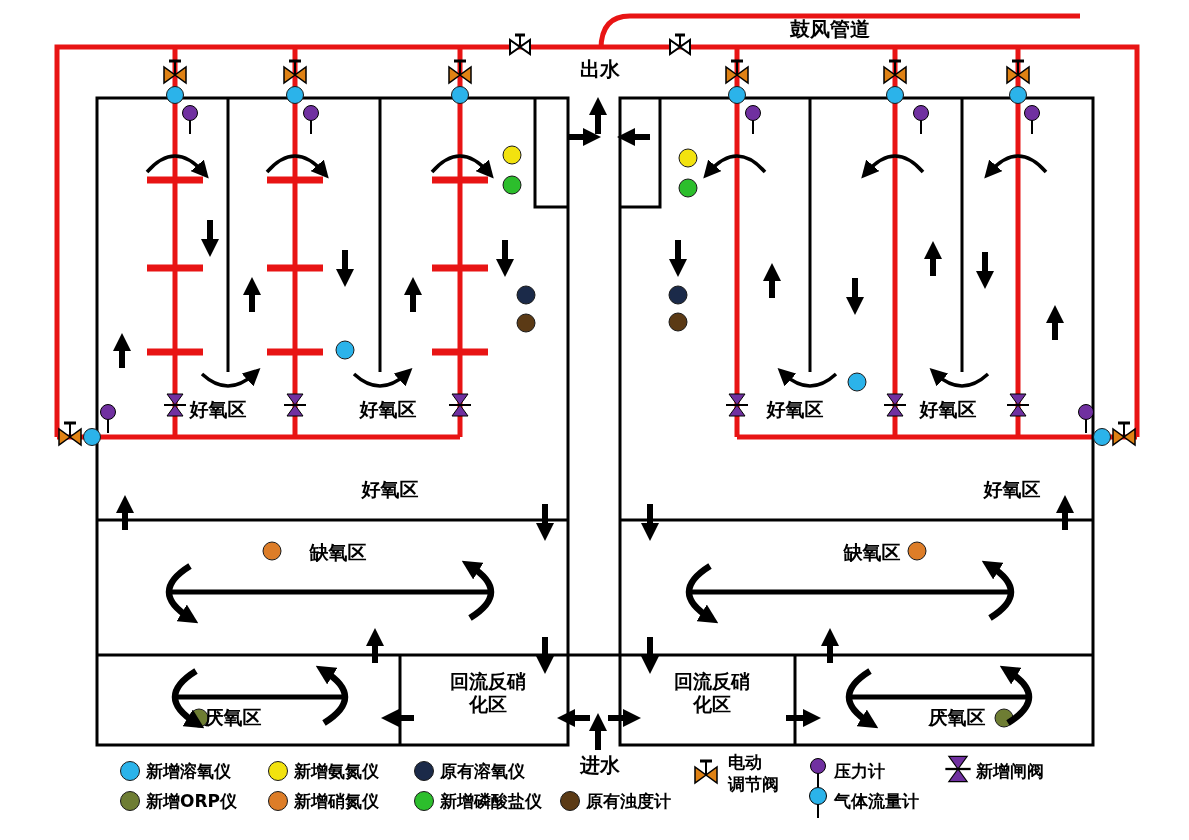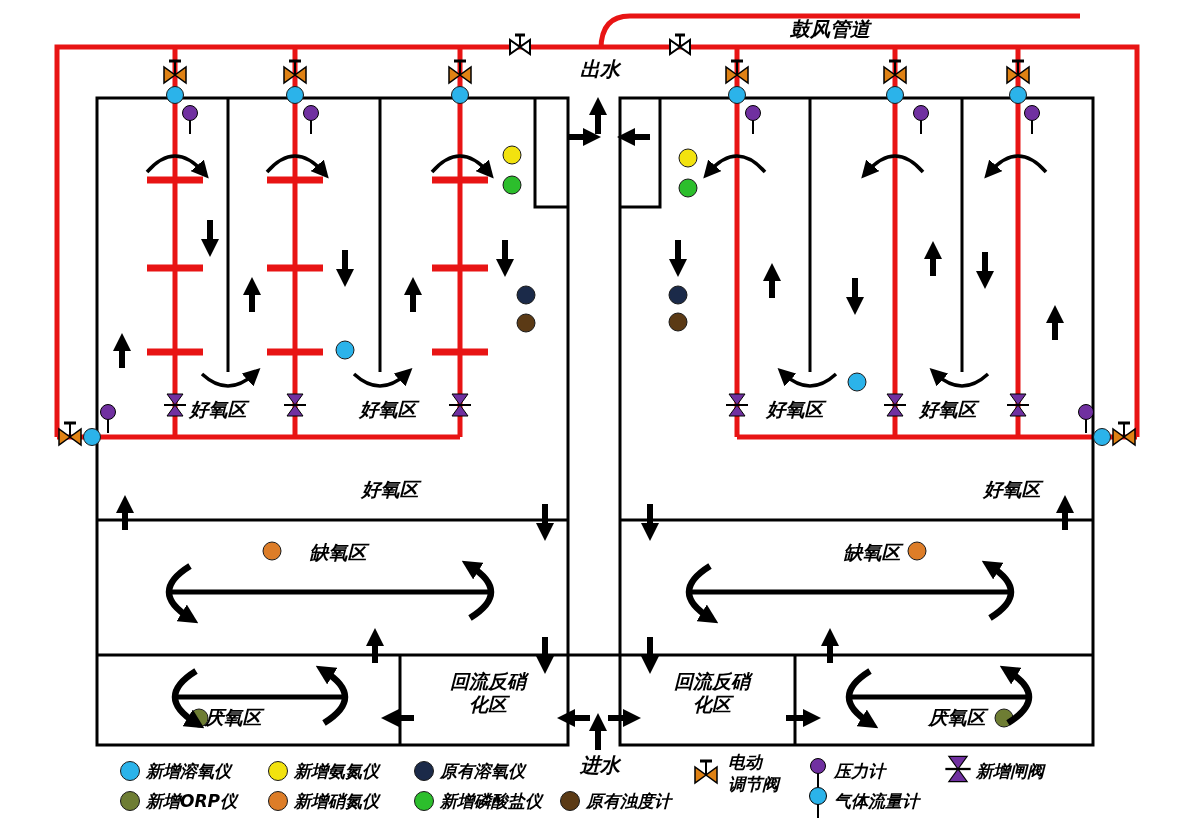--- a/index.html
+++ b/index.html
@@ -1,16 +1,16 @@
 <!DOCTYPE html>
 <html style="--c-red: #E81414; --c-cyan: #2BB3EA; --c-yellow: #F2E20F; --c-green: #2CBE2C; --c-navy: #1B2A49; --c-brown: #5B3A15; --c-olive: #6E7D33; --c-orange: #DD7D28; --c-purple: #7030A0; --c-vorange: #E08214;"><head>
 <meta charset="utf-8">
 <style>
   html,body{margin:0;padding:0;background:#fff;}
-  .stage{width:1189px;height:840px;position:relative;background:#fff;font-style:italic;}
+  .stage{width:1189px;height:840px;position:relative;background:#fff;}
   svg{display:block;}
   .p-red{stroke:var(--c-red);stroke-width:5;fill:none;}
   .p-bar{stroke:var(--c-red);stroke-width:7;fill:none;}
   .wall{stroke:#000;stroke-width:3;fill:none;}
   .arw{stroke:#000;stroke-width:6;fill:none;marker-end:url(#mA);}
   .arc{stroke:#000;stroke-width:3.5;fill:none;marker-end:url(#mB);}
   .mix-line{stroke:#000;stroke-width:5;fill:none;}
   .mix-arc{stroke:#000;stroke-width:6.5;fill:none;marker-end:url(#mA);}
   .dot{stroke:#1a1a1a;stroke-width:1;}
   .f-cyan{fill:var(--c-cyan);} .f-yellow{fill:var(--c-yellow);} .f-green{fill:var(--c-green);}

